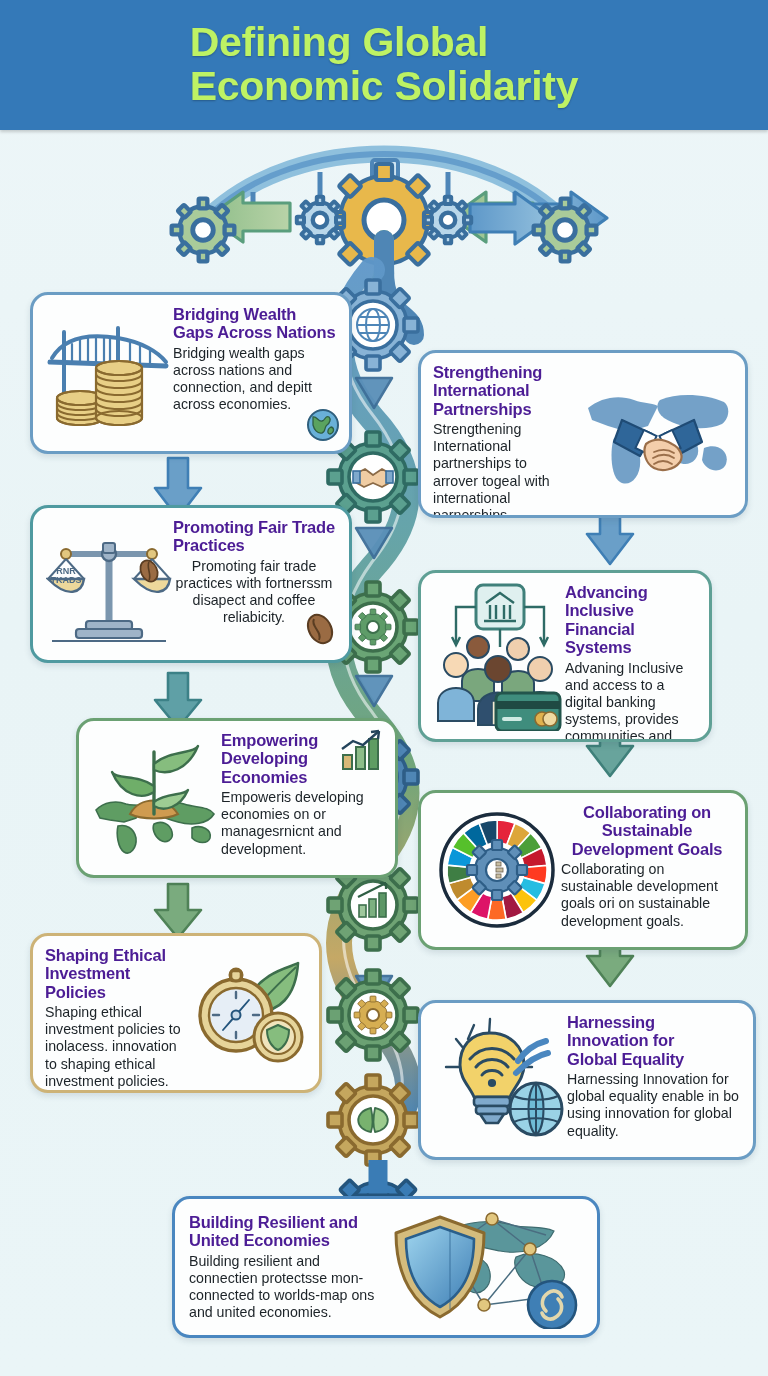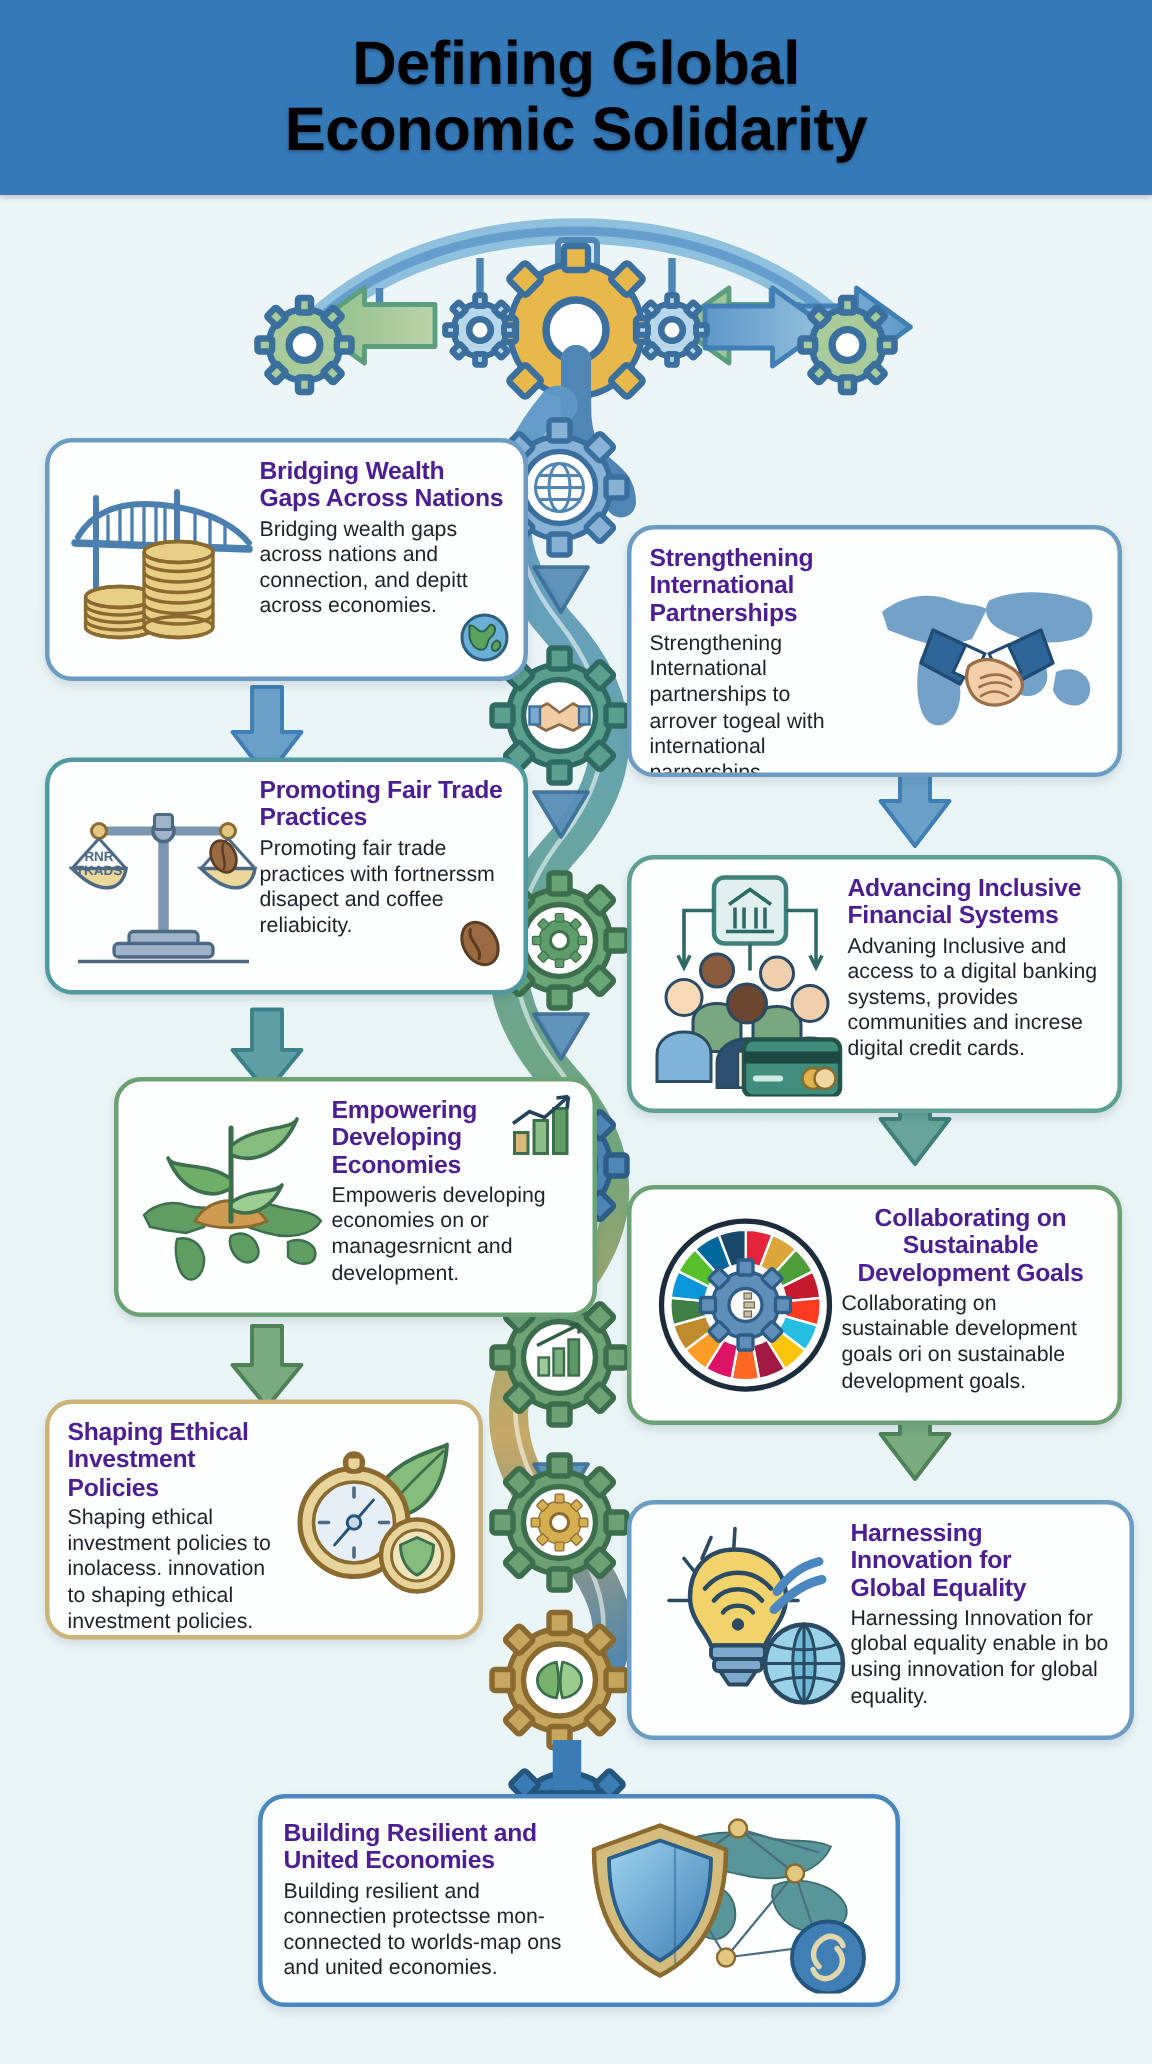--- a/index.html
+++ b/index.html
@@ -18,25 +18,24 @@
   }
 
   
   .header {
     position:absolute; left:0; top:0; width:768px; height:130px;
     background:#3479b8;
     display:flex; align-items:center; justify-content:center;
     box-shadow:0 2px 3px rgba(0,0,0,.18);
   }
   .header h1 {
-    color:#000000;
+    color:#bef264;
     font-size:41px;
     line-height:1.07;
     font-weight:bold;
-    text-align:center;
     letter-spacing:-.3px;
     text-shadow:0 1px 2px rgba(0,0,0,.25);
     padding:0 18px;
   }
 
   
   #spine { position:absolute; left:0; top:120px; width:768px; height:1130px; z-index:1; }
 
   
   .card {
@@ -597,21 +596,21 @@
           <ellipse cx="103" cy="50" rx="8" ry="11" transform="rotate(-25 103 50)" fill="#9a6b43" stroke="#5a3d22" stroke-width="1.8"></ellipse>
           <path d="M103,41 C100,46 106,54 103,59" fill="none" stroke="#5a3d22" stroke-width="1.6"></path>
 
           <rect x="40" y="100" width="46" height="9" rx="3" fill="#9fb4c8" stroke="#4d6a85" stroke-width="2.2"></rect>
           <rect x="30" y="108" width="66" height="9" rx="3" fill="#9fb4c8" stroke="#4d6a85" stroke-width="2.2"></rect>
           <line x1="6" y1="120" x2="120" y2="120" stroke="#4d6a85" stroke-width="2.2"></line>
         </svg>
       </div>
       <div class="ctext" style="position:relative;">
         <div class="ctitle">Promoting Fair Trade Practices</div>
-        <div class="cbody" style="max-width:162px;">Promoting fair trade practices with fortnerssm disapect and coffee reliabicity.</div>
+        <div class="cbody" style="max-width:162px;text-align:center;">Promoting fair trade practices with fortnerssm disapect and coffee reliabicity.</div>
         <span class="mini" style="right:-2px; bottom:2px;">
           <svg width="38" height="38" viewBox="0 0 38 38">
             <ellipse cx="19" cy="19" rx="11" ry="15" transform="rotate(-30 19 19)" fill="#9a6b43" stroke="#5a3d22" stroke-width="2"></ellipse>
             <path d="M13,9 C9,16 22,22 18,30" fill="none" stroke="#5a3d22" stroke-width="2"></path>
           </svg>
         </span>
       </div>
     </div>
   </div>
 
@@ -712,21 +711,21 @@
           </g>
         </svg>
       </div>
       <div class="ctext">
         <div class="ctitle">Strengthening International Partnerships</div>
         <div class="cbody" style="max-width:126px;">Strengthening International partnerships to arrover togeal with international parnerships.</div>
       </div>
     </div>
   </div>
 
-  <div class="card c-tealgr" style="left:418px; top:570px; width:330px; height:172px;">
+  <div class="card c-tealgr" style="left:418px; top:570px; width:294px; height:172px;">
     <div class="card-inner">
       <div class="cart" style="width:132px;">
         <svg width="130" height="150" viewBox="0 0 130 150">
 
           <rect x="42" y="4" width="48" height="44" rx="7" fill="#dff0ef" stroke="#3f807a" stroke-width="3"></rect>
           <g stroke="#2e6b66" stroke-width="2.4" fill="none">
             <path d="M52,22 L66,12 L80,22"></path>
             <line x1="56" y1="24" x2="56" y2="38"></line>
               <line x1="62" y1="24" x2="62" y2="38"></line>
             <line x1="70" y1="24" x2="70" y2="38"></line>

